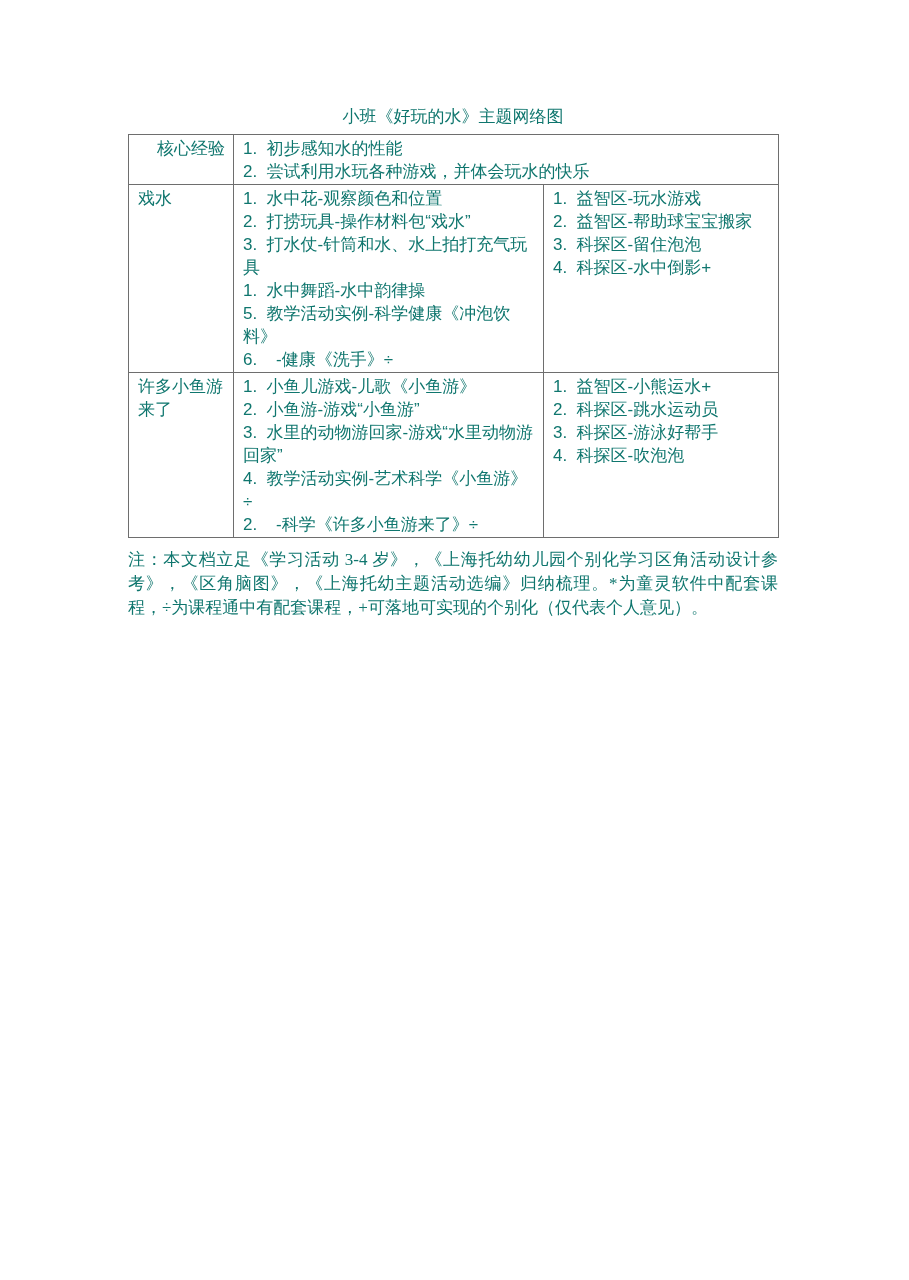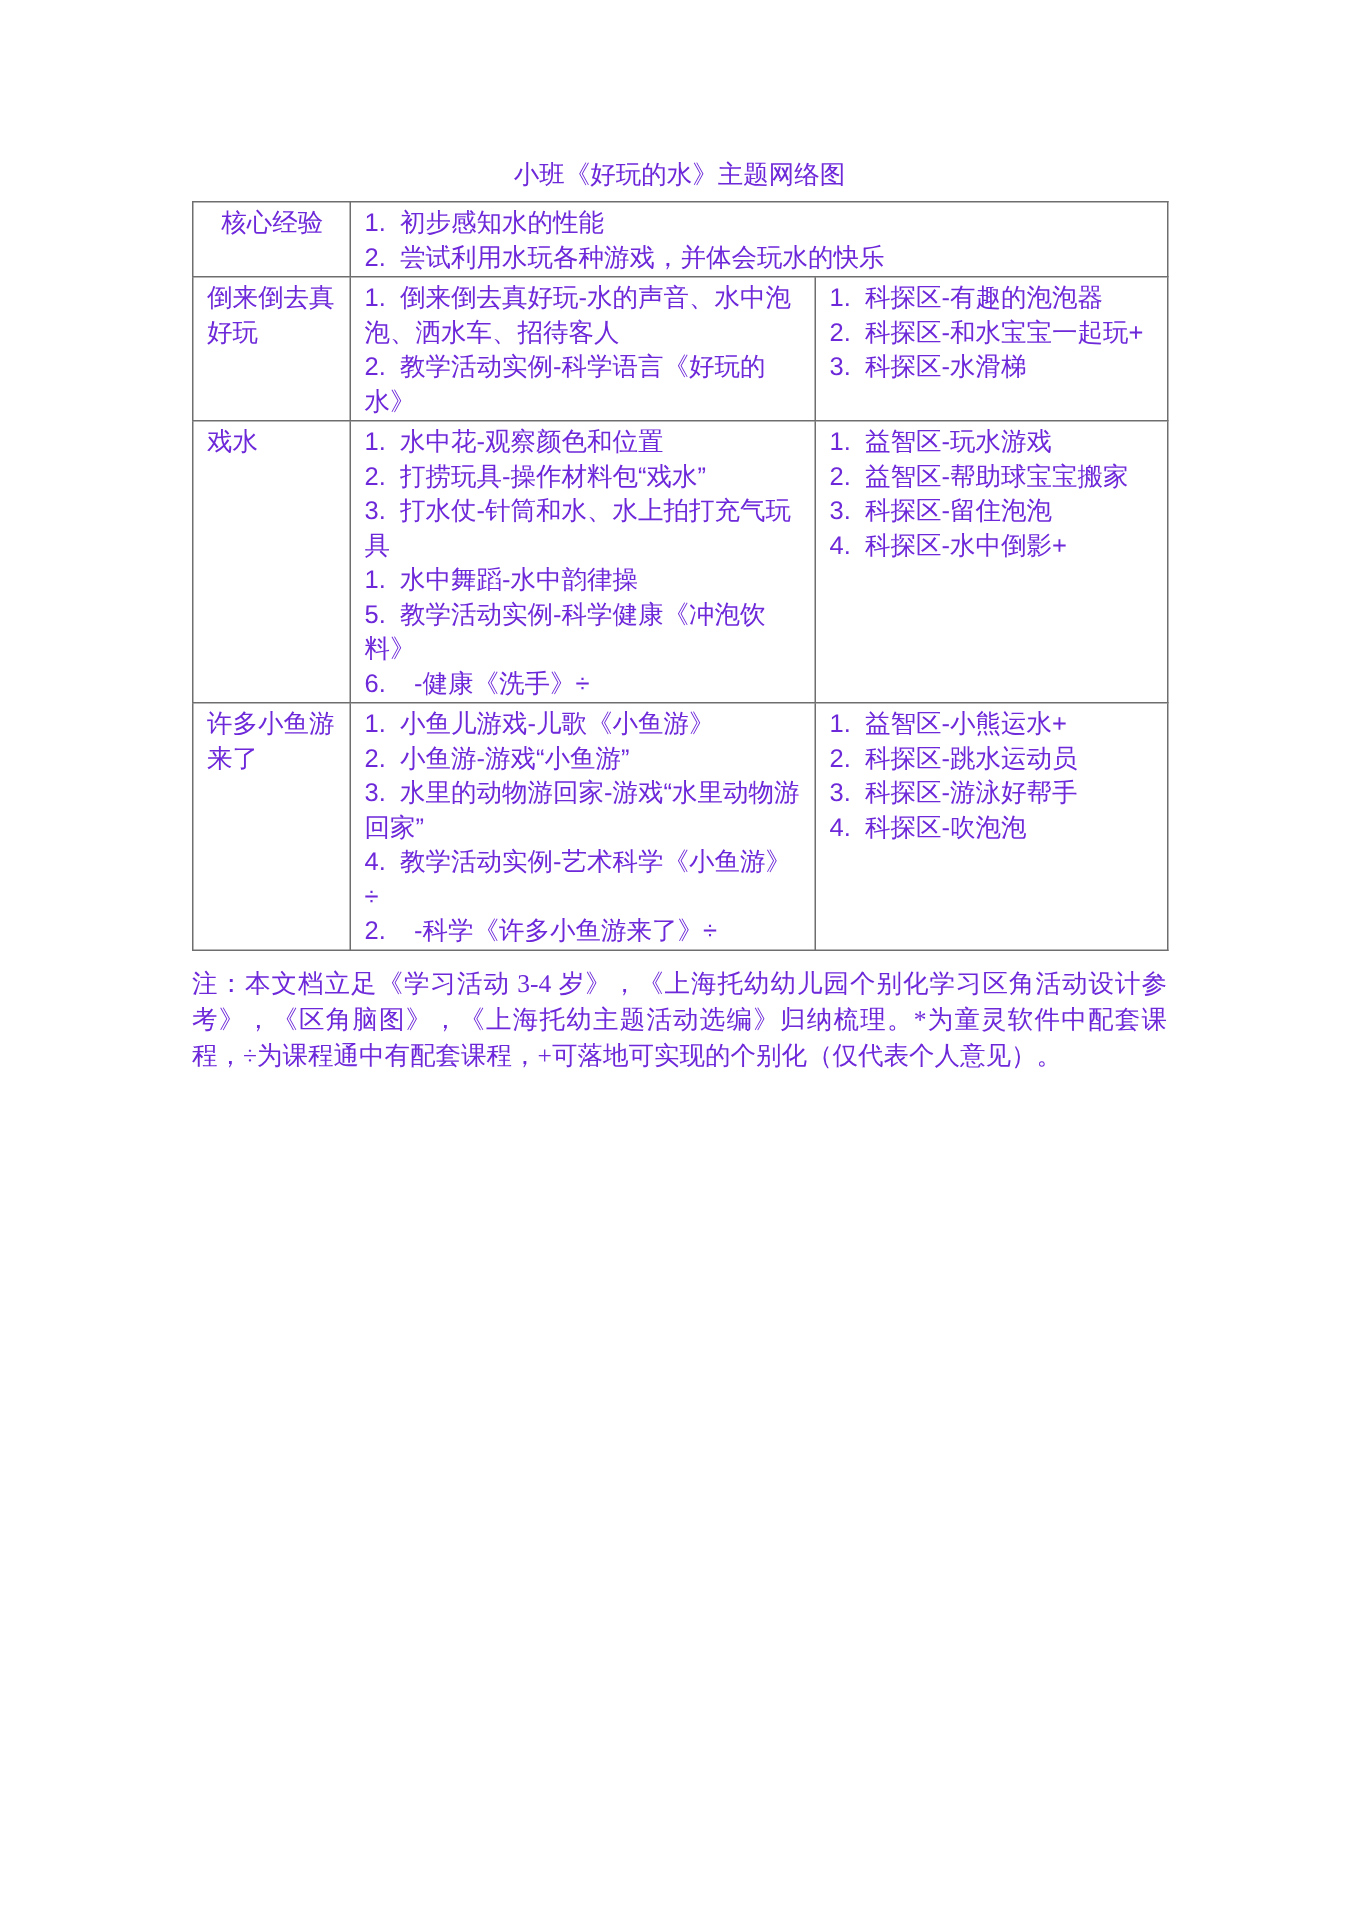--- a/index.html
+++ b/index.html
@@ -3,21 +3,21 @@
 <meta charset="utf-8">
 <style>
   html, body { margin: 0; padding: 0; background: #ffffff; }
   .page {
     position: relative;
     width: 909px;
     height: 1280px;
     background: #ffffff;
     overflow: hidden;
     font-family: "Liberation Sans", sans-serif;
-    color: #6d28d9;
+    color: #0f766e;
     -webkit-font-smoothing: antialiased;
   }
   .title {
     margin: 0 131px 7px 128px;
     padding-top: 106px;
     width: 650px;
     text-align: center;
     font-size: 17px;
     line-height: 21px;
     white-space: pre-wrap;
@@ -28,21 +28,21 @@
     margin-left: 128px;
     width: 650px;
     font-size: 17px;
     line-height: 23px;
   }
   table.net td {
     border: 1px solid #6e6e6e;
     vertical-align: top;
     padding: 2px 8px 1px 9px;
   }
-  td.center { text-align: center; }
+  td.center { text-align: right; }
   .li { white-space: pre-wrap; }
   .name-cell { white-space: pre-wrap; }
   .note {
     margin: 10px 131px 0 128px;
     width: 650px;
     font-size: 17px;
     line-height: 24px;
     text-align: justify;
     white-space: pre-wrap;
     font-family: Liberation Serif, serif;
@@ -65,32 +65,20 @@
     <tbody>
         <tr>
       <td class="center">核心经验</td>
       <td colspan="2">
         <div class="li">1.  初步感知水的性能</div>
         <div class="li">2.  尝试利用水玩各种游戏，并体会玩水的快乐</div>
       </td>
     </tr>
 
 
-    <tr>
-      <td class="name-cell">倒来倒去真好玩</td>
-      <td>
-        <div class="li">1.  倒来倒去真好玩-水的声音、水中泡泡、洒水车、招待客人</div>
-        <div class="li">2.  教学活动实例-科学语言《好玩的水》</div>
-      </td>
-      <td>
-        <div class="li">1.  科探区-有趣的泡泡器</div>
-        <div class="li">2.  科探区-和水宝宝一起玩+</div>
-        <div class="li">3.  科探区-水滑梯</div>
-      </td>
-    </tr>
 
 
     <tr>
       <td class="name-cell">戏水</td>
       <td>
         <div class="li">1.  水中花-观察颜色和位置</div>
         <div class="li">2.  打捞玩具-操作材料包“戏水”</div>
         <div class="li">3.  打水仗-针筒和水、水上拍打充气玩具</div>
         <div class="li">1.  水中舞蹈-水中韵律操</div>
         <div class="li">5.  教学活动实例-科学健康《冲泡饮料》</div>

